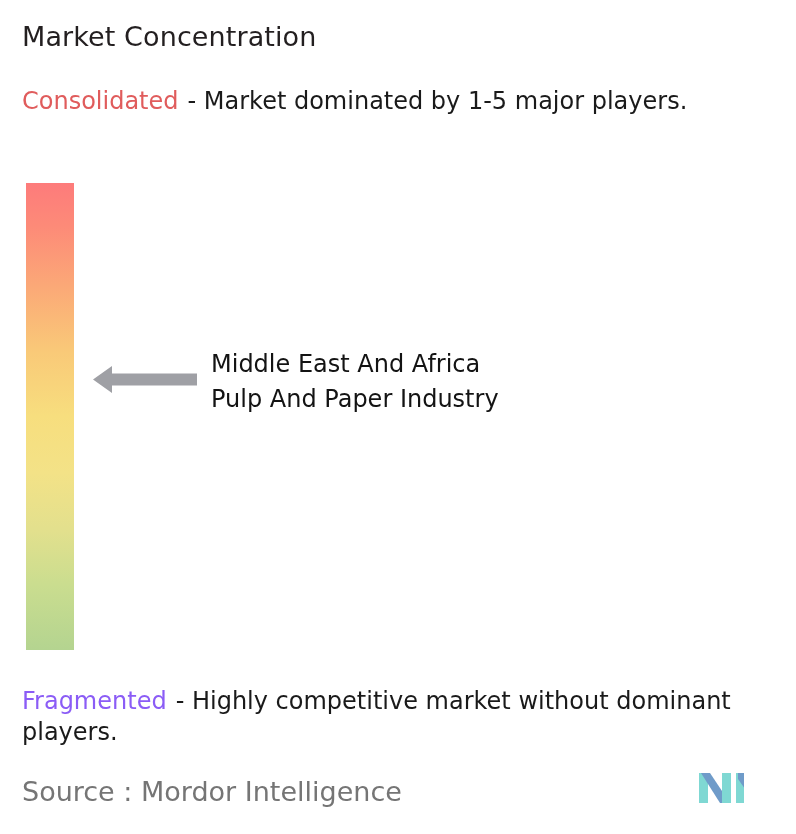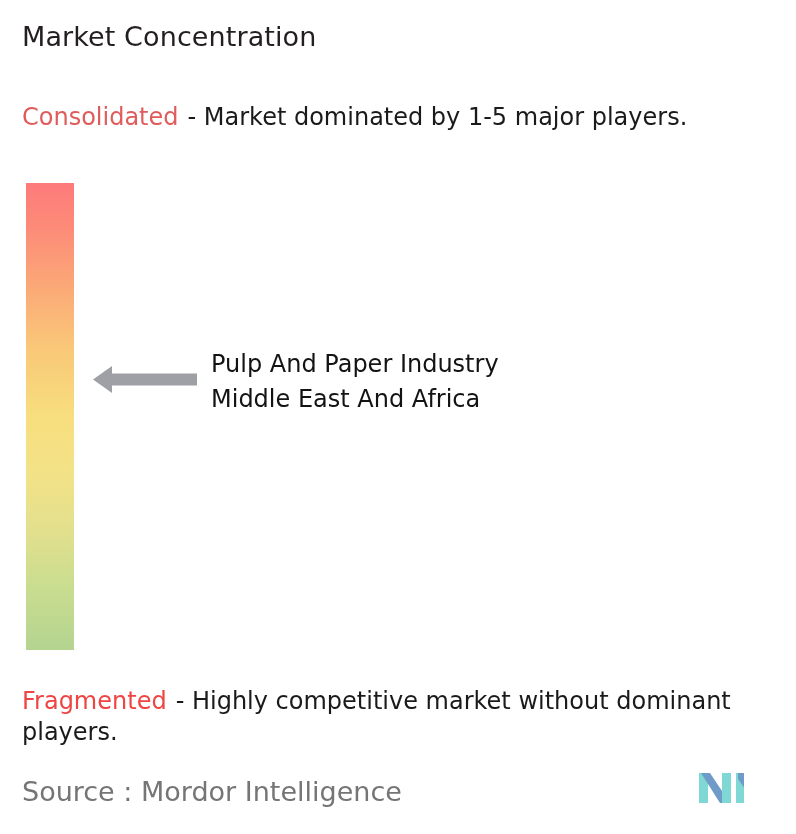--- a/index.html
+++ b/index.html
@@ -33,28 +33,28 @@
 
   
   .legend-line {
     position: absolute;
     left: 22px;
     font-size: 24px;
     line-height: 31px;
     color: #1a1a1a;
     width: 762px;
   }
-  .legend-top  { top: 86px; margin-top: 16px; }
+  .legend-top  { top: 86px; }
   .legend-bot  { top: 686px; }
 
   .kw {
     font-weight: 400;
   }
   .kw-consolidated { color: #e05c5c; }
-  .kw-fragmented   { color: #ef4444; }
+  .kw-fragmented   { color: #8b5cf6; }
   .kw-gap { display: inline-block; width: 9px; }
 
   
   .scale-bar {
     position: absolute;
     left: 26px;
     top: 183px;
     width: 48px;
     height: 467px;
     background: linear-gradient(
@@ -124,22 +124,22 @@
 
   <div class="scale-bar"></div>
 
   <div class="pointer">
     <svg width="104" height="27" viewBox="0 0 104 27" xmlns="http://www.w3.org/2000/svg">
       <path d="M0 13.5 L19 0 L19 7.5 L104 7.5 L104 19.5 L19 19.5 L19 27 Z" fill="#9fa0a5"></path>
     </svg>
   </div>
 
   <div class="pointer-label">
+    <div>Middle East And Africa</div>
     <div>Pulp And Paper Industry</div>
-    <div>Middle East And Africa</div>
   </div>
 
   <div class="legend-line legend-bot">
     <span class="kw kw-fragmented">Fragmented</span><span class="kw-gap"></span><span>- Highly competitive market without dominant players.</span>
   </div>
 
   <div class="source">Source :  Mordor Intelligence</div>
 
   <div class="logo">
     <svg width="64" height="38" viewBox="0 0 64 38" xmlns="http://www.w3.org/2000/svg">

